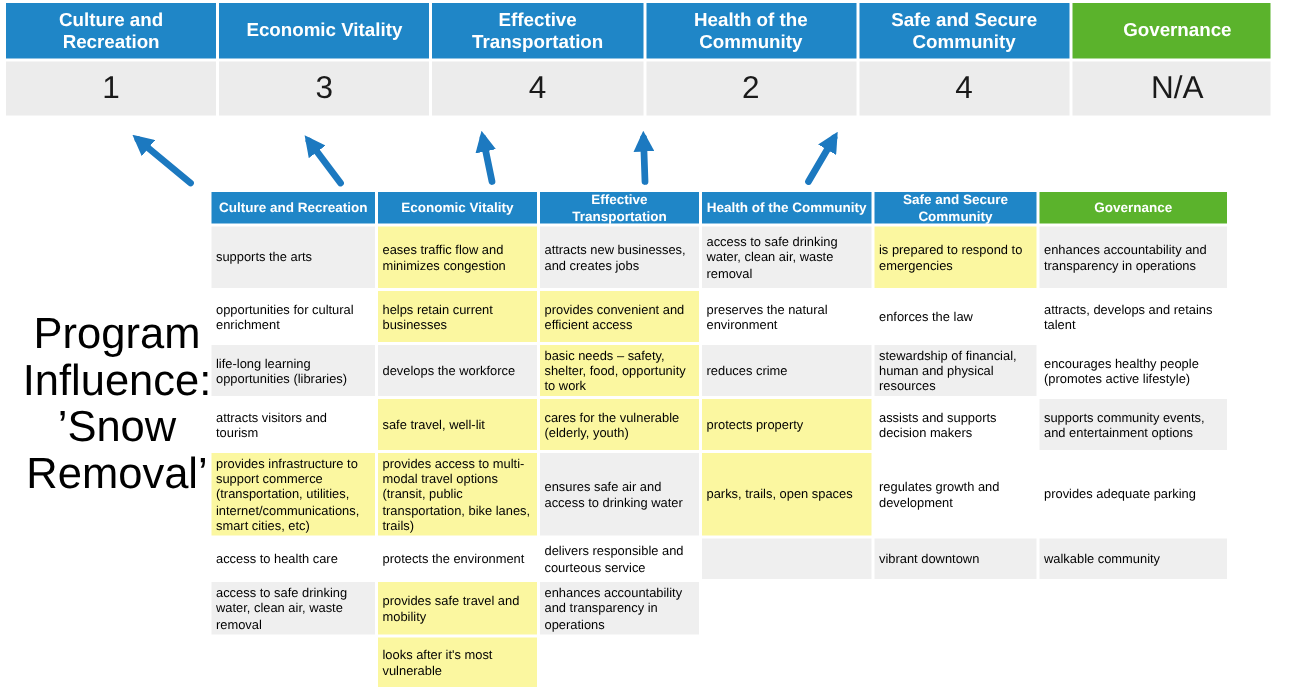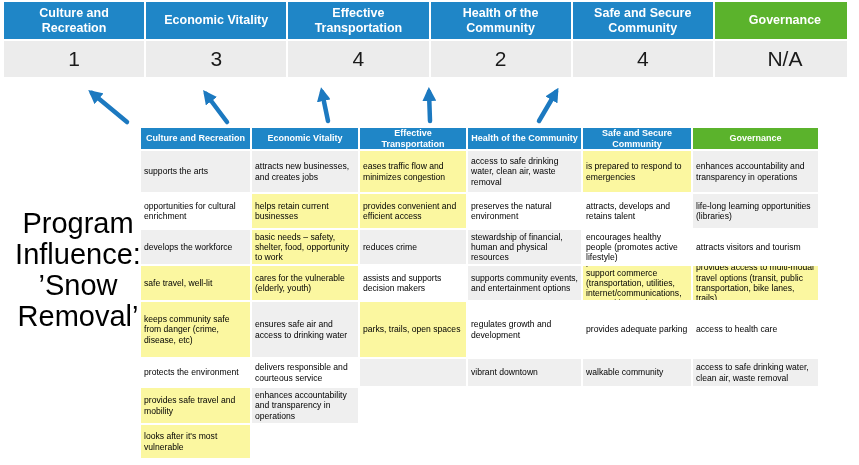--- a/index.html
+++ b/index.html
@@ -102,44 +102,45 @@
 Removal’</div>
 
   <div class="matrix">
       <div class="mh">Culture and Recreation</div>
       <div class="mh">Economic Vitality</div>
       <div class="mh">Effective Transportation</div>
       <div class="mh">Health of the Community</div>
       <div class="mh">Safe and Secure Community</div>
       <div class="mh green">Governance</div>
       <div class="mc g">supports the arts</div>
+      <div class="mc y">eases traffic flow and minimizes congestion</div>
       <div class="mc g">attracts new businesses, and creates jobs</div>
-      <div class="mc y">eases traffic flow and minimizes congestion</div>
       <div class="mc g">access to safe drinking water, clean air, waste removal</div>
       <div class="mc y">is prepared to respond to emergencies</div>
       <div class="mc g">enhances accountability and transparency in operations</div>
       <div class="mc w">opportunities for cultural enrichment</div>
       <div class="mc y">helps retain current businesses</div>
       <div class="mc y">provides convenient and efficient access</div>
       <div class="mc w">preserves the natural environment</div>
+      <div class="mc w">enforces the law</div>
       <div class="mc w">attracts, develops and retains talent</div>
       <div class="mc g">life-long learning opportunities (libraries)</div>
       <div class="mc g">develops the workforce</div>
       <div class="mc y">basic needs – safety, shelter, food, opportunity to work</div>
       <div class="mc g">reduces crime</div>
       <div class="mc g">stewardship of financial, human and physical resources</div>
       <div class="mc w">encourages healthy people (promotes active lifestyle)</div>
       <div class="mc w">attracts visitors and tourism</div>
       <div class="mc y">safe travel, well-lit</div>
       <div class="mc y">cares for the vulnerable (elderly, youth)</div>
+      <div class="mc y">protects property</div>
       <div class="mc w">assists and supports decision makers</div>
       <div class="mc g">supports community events, and entertainment options</div>
       <div class="mc y">provides infrastructure to support commerce (transportation, utilities, internet/communications, smart cities, etc)</div>
       <div class="mc y">provides access to multi-modal travel options (transit, public transportation, bike lanes, trails)</div>
-      <div class="mc y">keeps community safe from danger (crime, disease, etc)</div>
       <div class="mc g">ensures safe air and access to drinking water</div>
       <div class="mc y">parks, trails, open spaces</div>
       <div class="mc w">regulates growth and development</div>
       <div class="mc w">provides adequate parking</div>
       <div class="mc w">access to health care</div>
       <div class="mc w">protects the environment</div>
       <div class="mc w">delivers responsible and courteous service</div>
       <div class="mc g"></div>
       <div class="mc g">vibrant downtown</div>
       <div class="mc g">walkable community</div>

